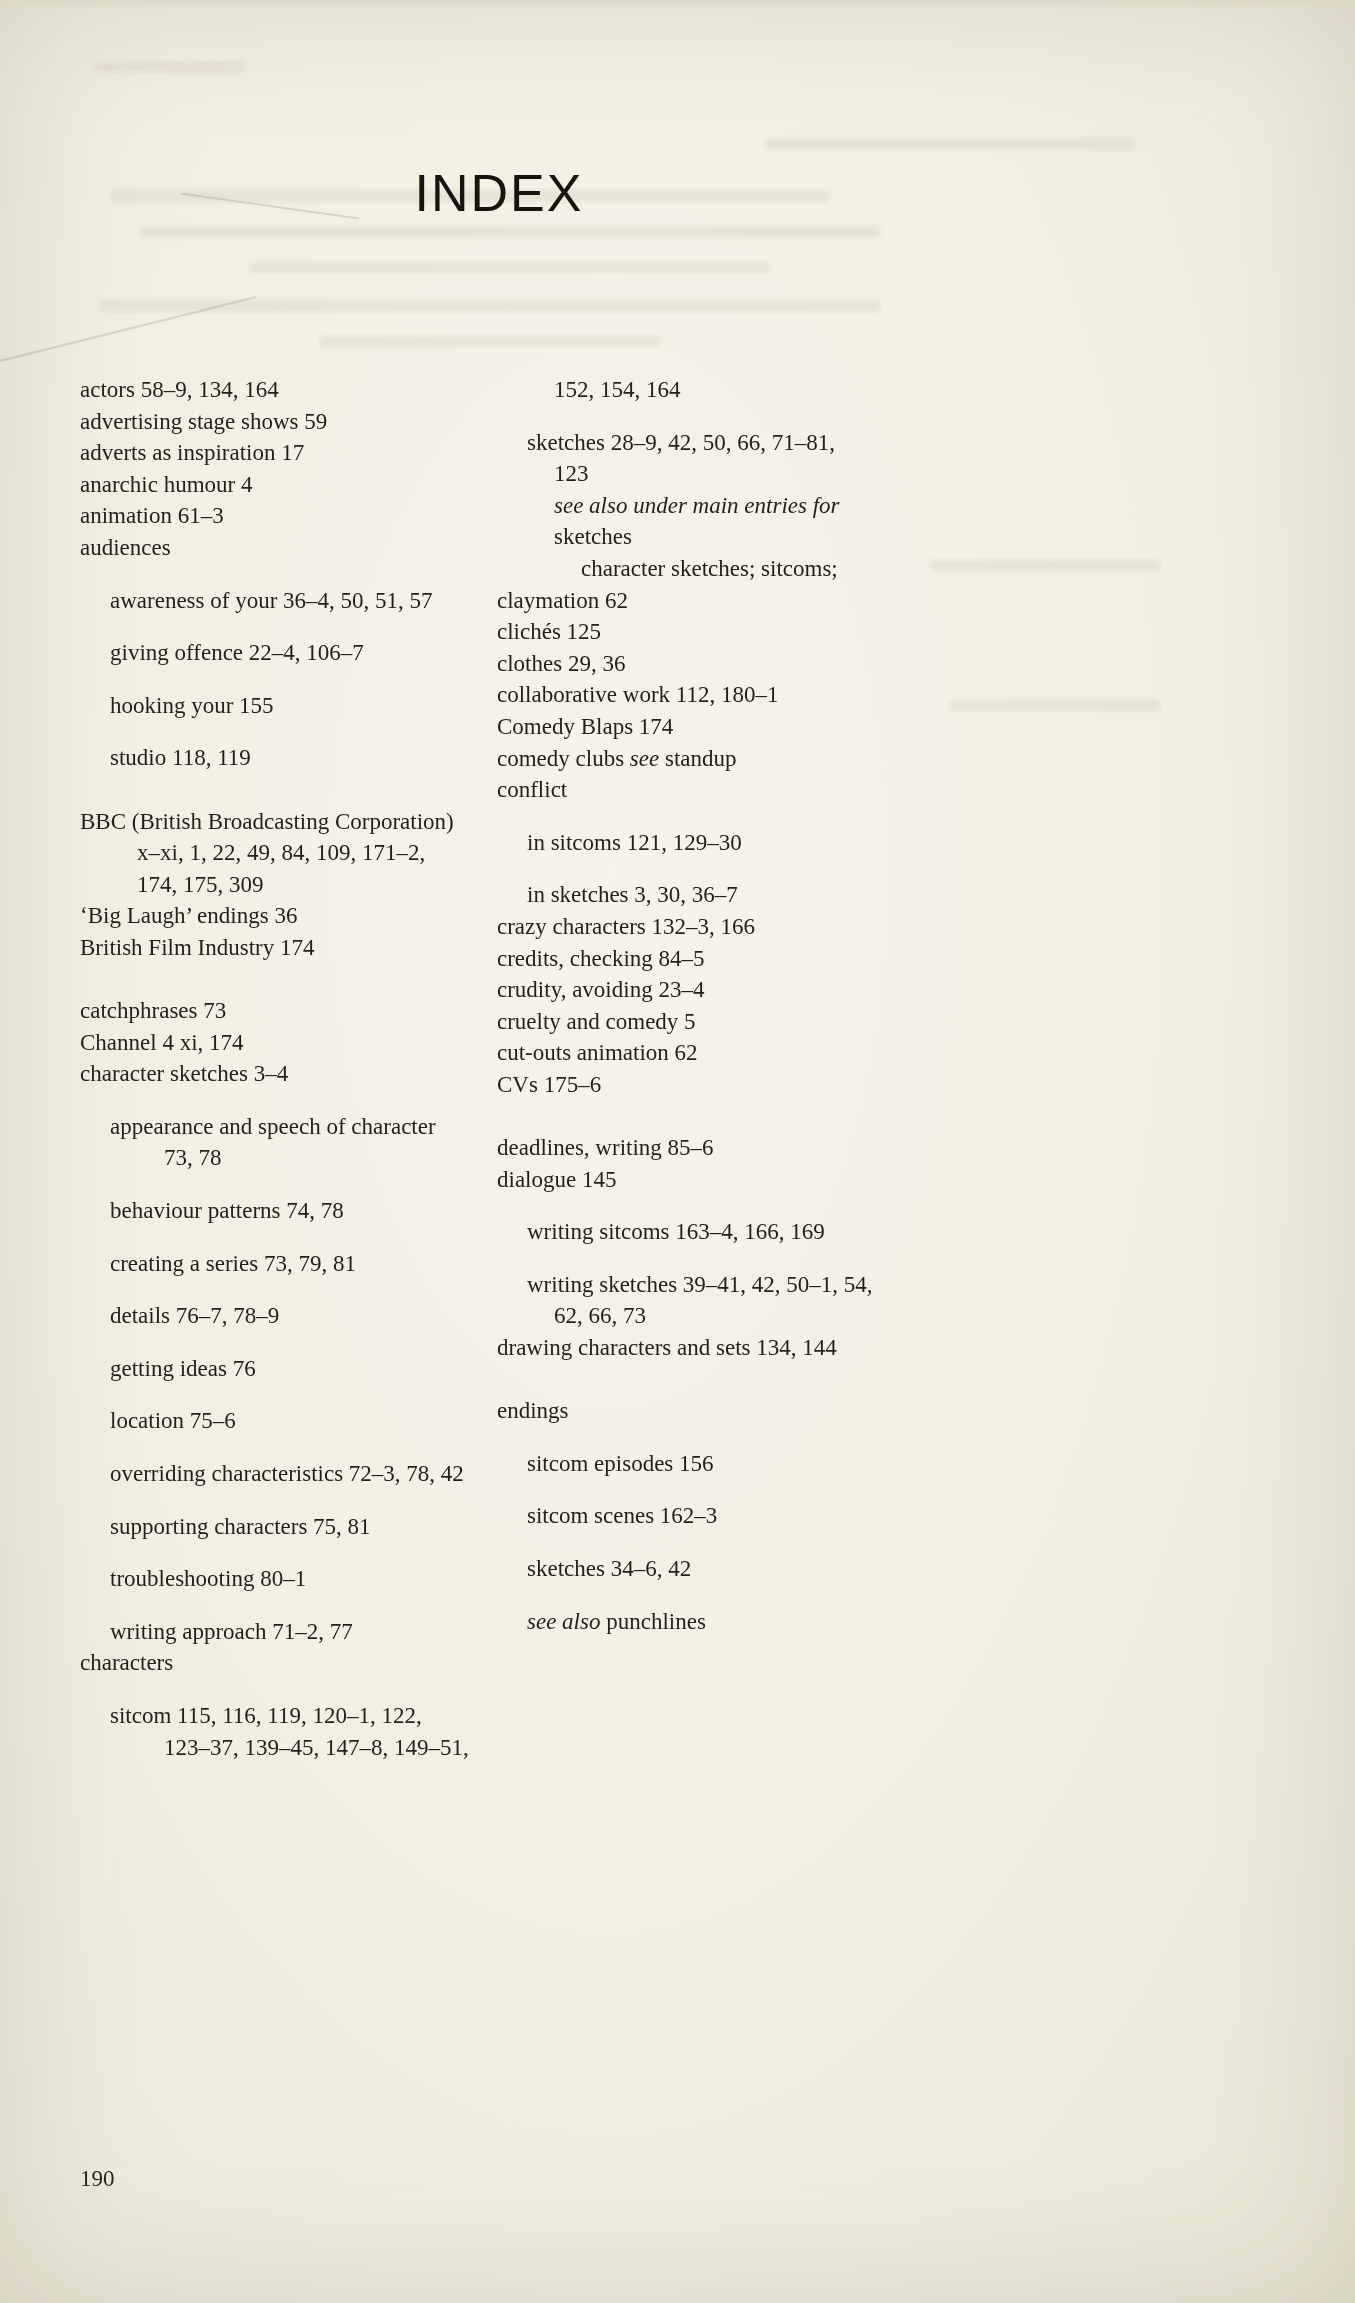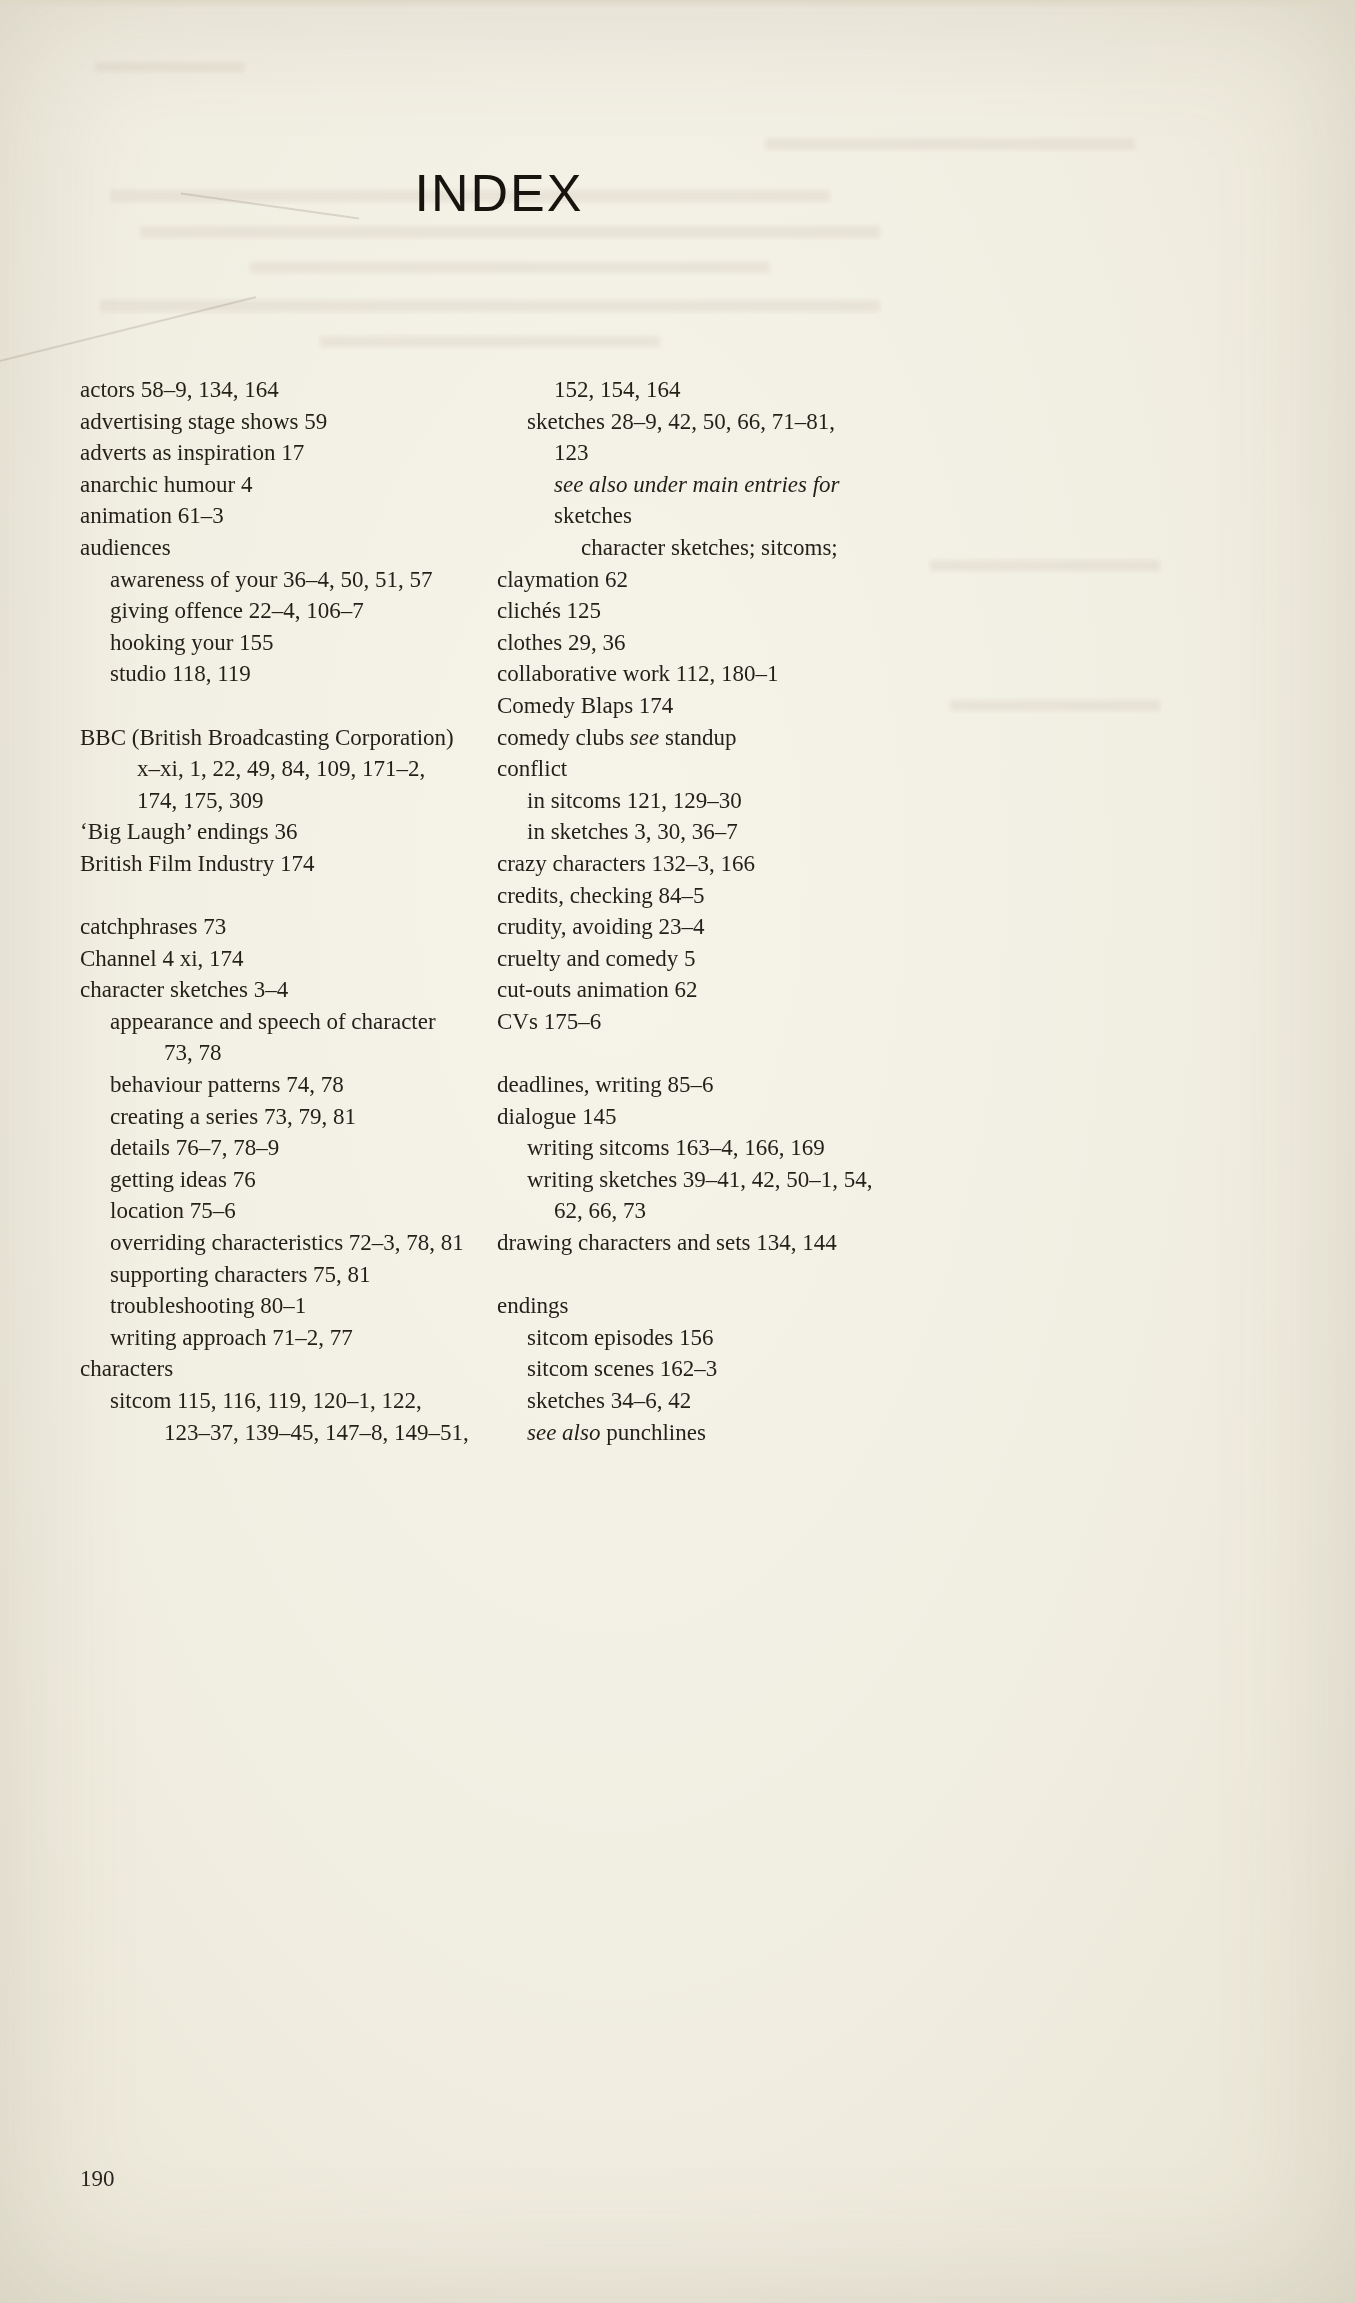--- a/index.html
+++ b/index.html
@@ -44,21 +44,21 @@
   }
   .col {
     font-size: 23px;
     line-height: 31.6px;
   }
   .col-left  { flex: 0 0 417px; width: 417px; }
   .col-right { flex: 1; }
   .entry { white-space: nowrap; }
   .gap { height: 31.6px; }
   .indent-0 { padding-left: 0; }
-  .indent-1 { padding-left: 30px; }
+  .indent-1 { padding-left: 30px; margin-top: 21px; }
   .indent-2 { padding-left: 57px; }
   .indent-3 { padding-left: 84px; }
   .it { font-style: italic; }
   .pageno {
     position: absolute;
     left: 80px;
     top: 2166px;
     font-size: 23px;
     color: #2a261f;
   }
@@ -119,21 +119,21 @@
       <div class="entry indent-0"><span>catchphrases 73</span></div>
       <div class="entry indent-0"><span>Channel 4 xi, 174</span></div>
       <div class="entry indent-0"><span>character sketches 3–4</span></div>
       <div class="entry indent-1"><span>appearance and speech of character</span></div>
       <div class="entry indent-3"><span>73, 78</span></div>
       <div class="entry indent-1"><span>behaviour patterns 74, 78</span></div>
       <div class="entry indent-1"><span>creating a series 73, 79, 81</span></div>
       <div class="entry indent-1"><span>details 76–7, 78–9</span></div>
       <div class="entry indent-1"><span>getting ideas 76</span></div>
       <div class="entry indent-1"><span>location 75–6</span></div>
-      <div class="entry indent-1"><span>overriding characteristics 72–3, 78, 81</span></div>
+      <div class="entry indent-1"><span>overriding characteristics 72–3, 78, 42</span></div>
       <div class="entry indent-1"><span>supporting characters 75, 81</span></div>
       <div class="entry indent-1"><span>troubleshooting 80–1</span></div>
       <div class="entry indent-1"><span>writing approach 71–2, 77</span></div>
       <div class="entry indent-0"><span>characters</span></div>
       <div class="entry indent-1"><span>sitcom 115, 116, 119, 120–1, 122,</span></div>
       <div class="entry indent-3"><span>123–37, 139–45, 147–8, 149–51,</span></div>
     </div>
   <div class="col col-right">
       <div class="entry indent-2"><span>152, 154, 164</span></div>
       <div class="entry indent-1"><span>sketches 28–9, 42, 50, 66, 71–81,</span></div>

